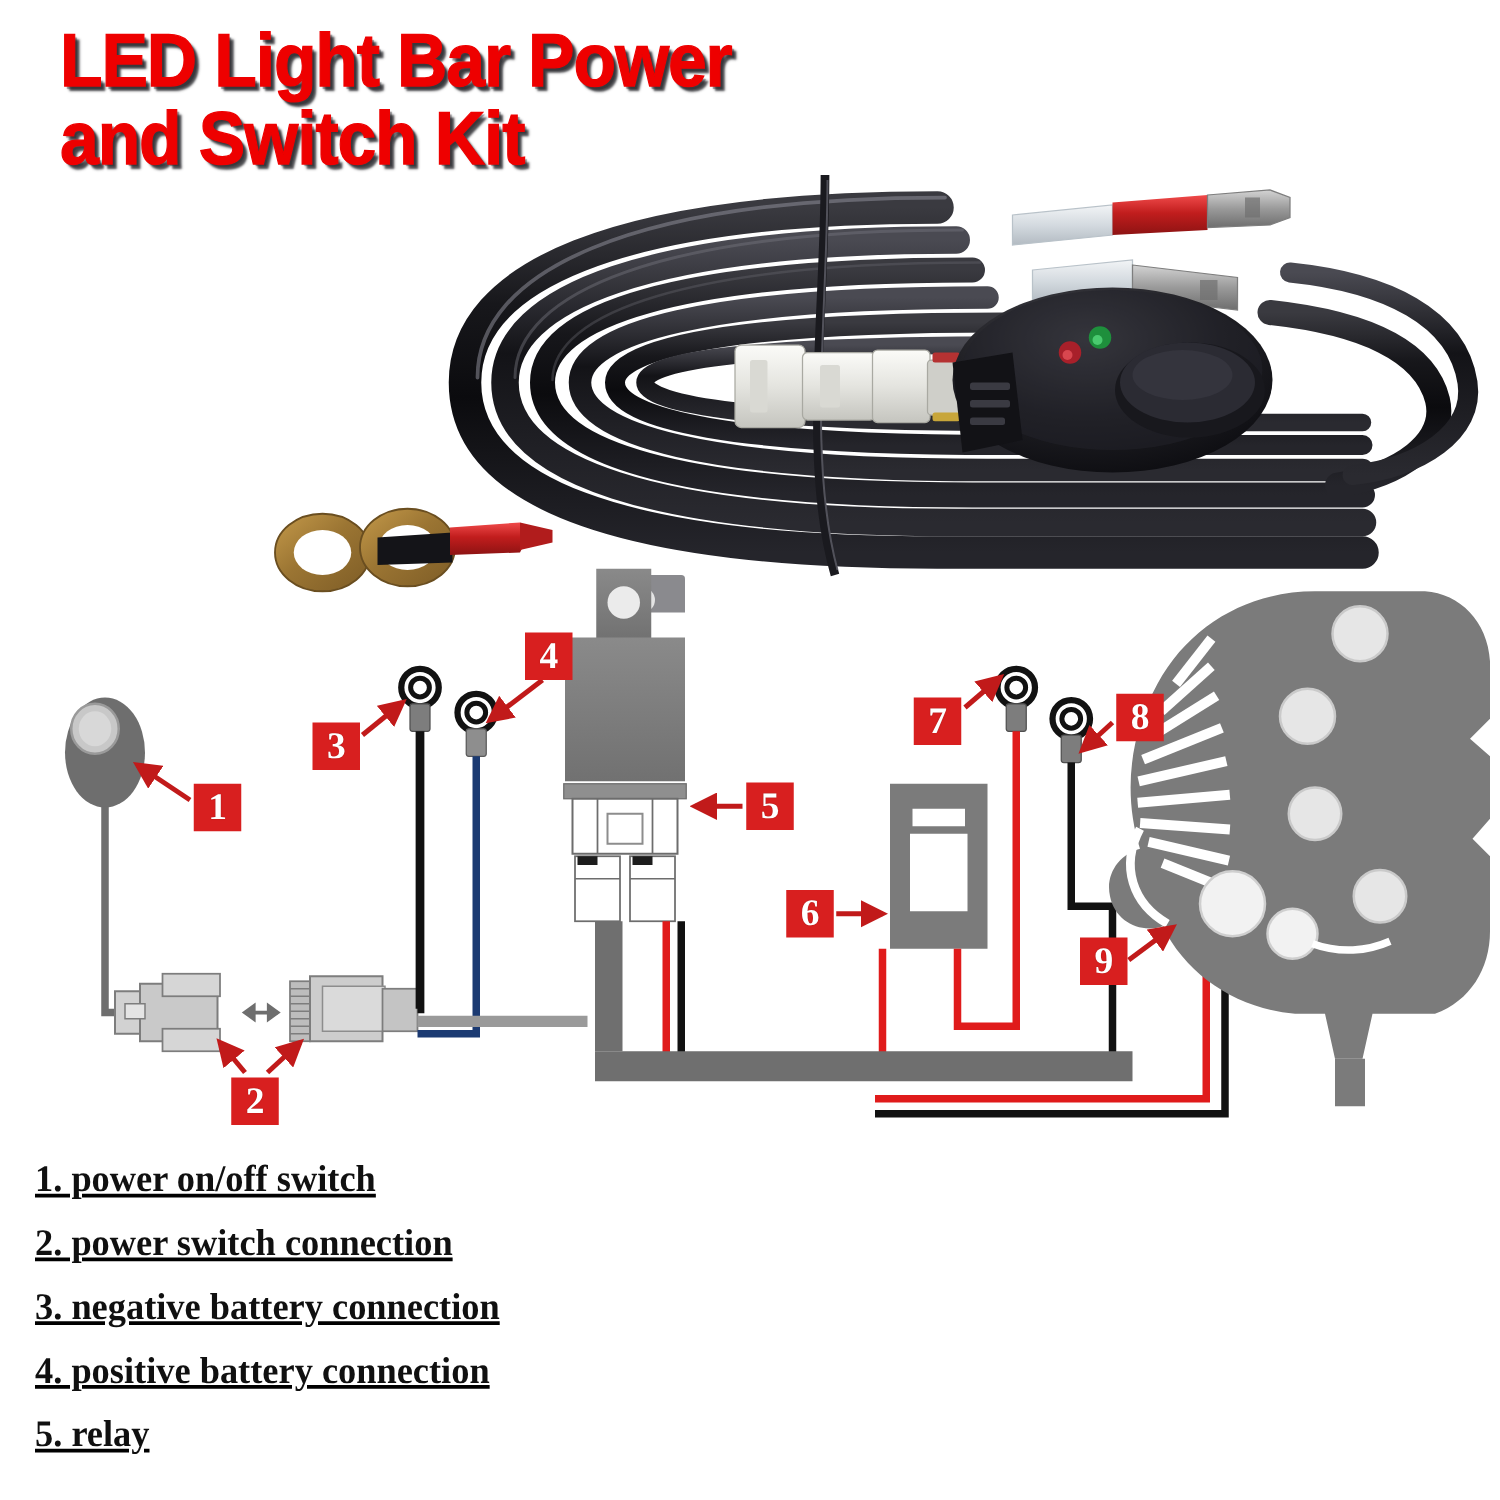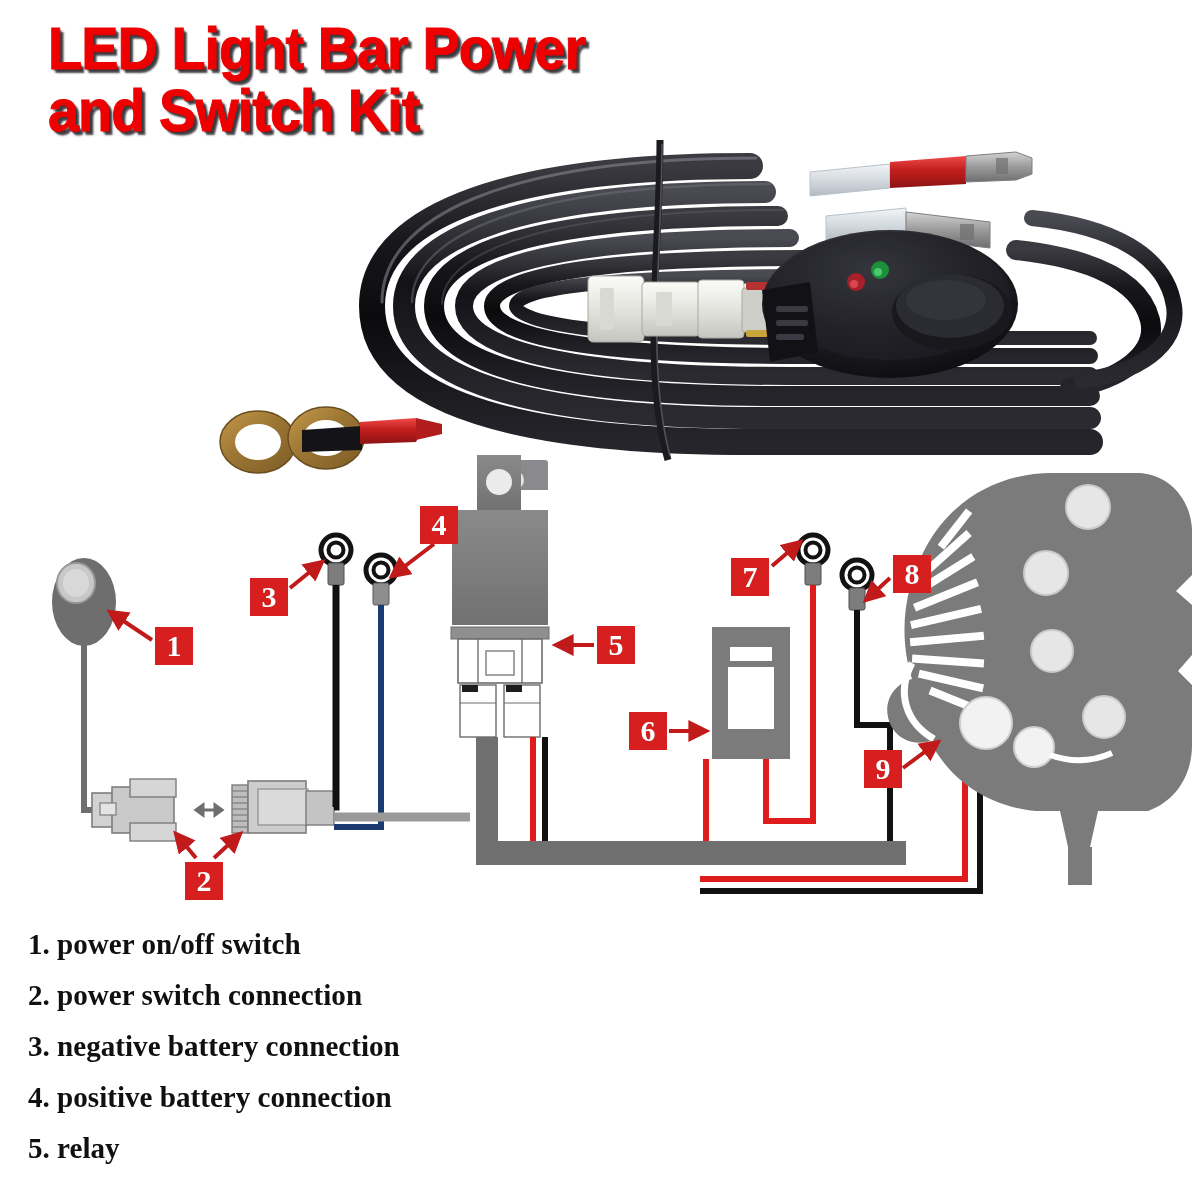--- a/index.html
+++ b/index.html
@@ -36,21 +36,21 @@
     font-family:"Liberation Serif",serif;font-weight:700;
     display:flex;align-items:center;justify-content:center;
     width:38px;height:38px;font-size:30px;line-height:30px;
     box-shadow:0 0 0 0 rgba(0,0,0,0);
     text-shadow:0 0 1px rgba(0,0,0,.3);
   }
 
   
   #legend{position:absolute;left:0;top:918px;width:1200px;height:282px;}
   .legend-col{position:absolute;top:0;}
-  #legend-left{left:28px;width:600px;}
+  #legend-left{left:28px;width:600px;text-decoration:underline;}
   #legend-right{left:628px;width:572px;}
   .legend-item{
     font-family:"Liberation Serif",serif;
     font-weight:700;font-size:30px;line-height:51px;
     color:#101010;white-space:nowrap;
     transform:scaleX(.97);transform-origin:left center;
   }
 </style>
 </head>
 <body>

